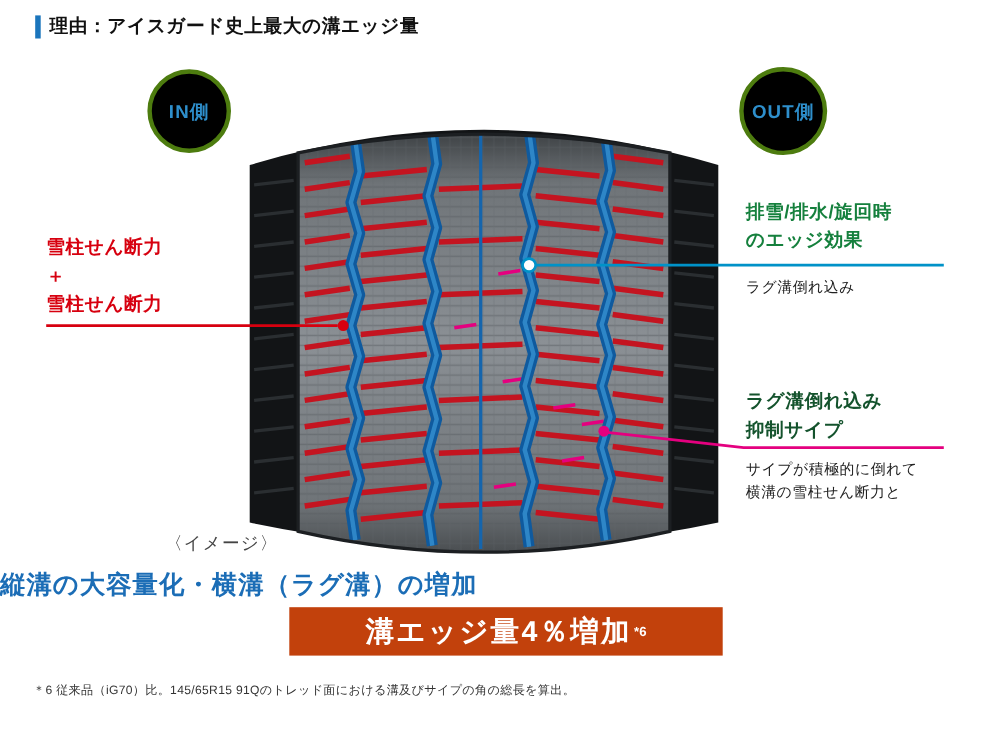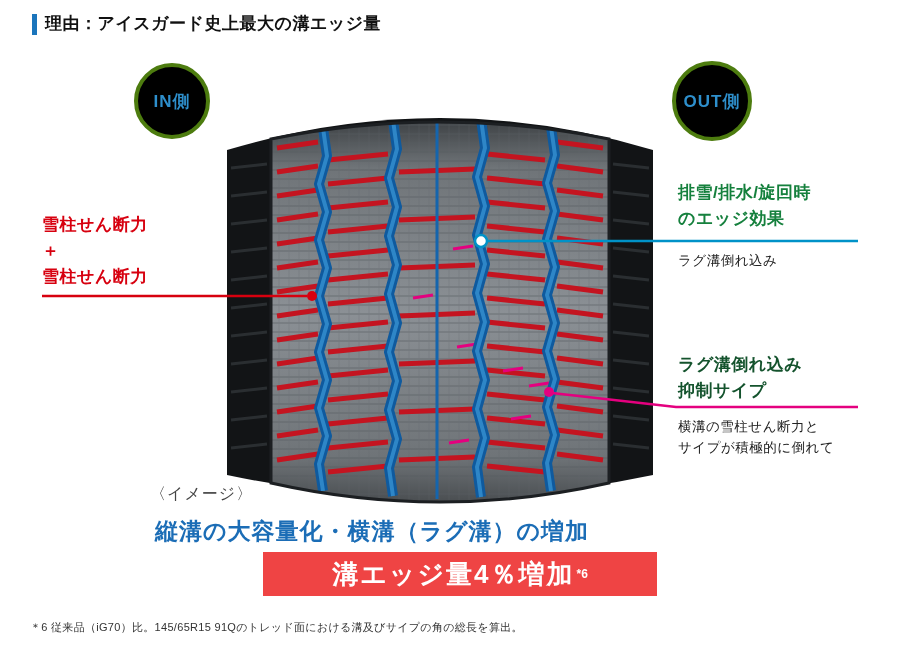--- a/index.html
+++ b/index.html
@@ -33,22 +33,22 @@
   .co-left-red   { left:42px;  top:212px; }
   .co-left-body  { left:42px;  top:306px; }
   .co-blue       { left:678px; top:180px; }
   .co-blue-body  { left:678px; top:250px; }
   .co-mag        { left:678px; top:352px; }
   .co-mag-body   { left:678px; top:416px; }
 
   .img-caption { position:absolute; left:150px; top:484px; font-size:16px; color:#444; z-index:3; letter-spacing:1px; }
 
   
-  .summary-line { position:absolute; left:0; top:516px; width:744px; text-align:center; font-size:23px; font-weight:bold; color:#1b6db6; letter-spacing:1px; z-index:3; }
-  .increase-badge { position:absolute; left:263px; top:552px; width:394px; height:44px; background:#ef4444; display:flex; align-items:center; justify-content:center; z-index:3; }
+  .summary-line { position:absolute; left:0; top:516px; width:744px; text-align:left; font-size:23px; font-weight:bold; color:#1b6db6; letter-spacing:1px; z-index:3; }
+  .increase-badge { position:absolute; left:263px; top:552px; width:394px; height:44px; background:#c2410c; display:flex; align-items:center; justify-content:center; z-index:3; }
   .increase-badge .txt { color:#fff; font-size:26px; font-weight:bold; letter-spacing:2px; }
   .increase-badge sup { color:#fff; font-size:12px; font-weight:bold; margin-left:2px; vertical-align:super; }
 
   .footnote { position:absolute; left:30px; top:620px; font-size:11px; color:#333; z-index:3; letter-spacing:0.3px; }
 </style>
 </head>
 <body>
 
 <div class="page">
 
@@ -144,22 +144,22 @@
   </div>
   <div class="callout co-blue-body">
     <div class="co-body">ラグ溝倒れ込み</div>
   </div>
 
   <div class="callout co-mag">
     <div class="co-head mag">ラグ溝倒れ込み</div>
     <div class="co-head mag">抑制サイプ</div>
   </div>
   <div class="callout co-mag-body">
+    <div class="co-body">サイプが積極的に倒れて</div>
     <div class="co-body">横溝の雪柱せん断力と</div>
-    <div class="co-body">サイプが積極的に倒れて</div>
   </div>
 
   <div class="img-caption">〈イメージ〉</div>
 
   <div class="summary-line">縦溝の大容量化・横溝（ラグ溝）の増加</div>
   <div class="increase-badge">
     <span class="txt">溝エッジ量4％増加</span>
       <sup>*6</sup>
   </div>
 

